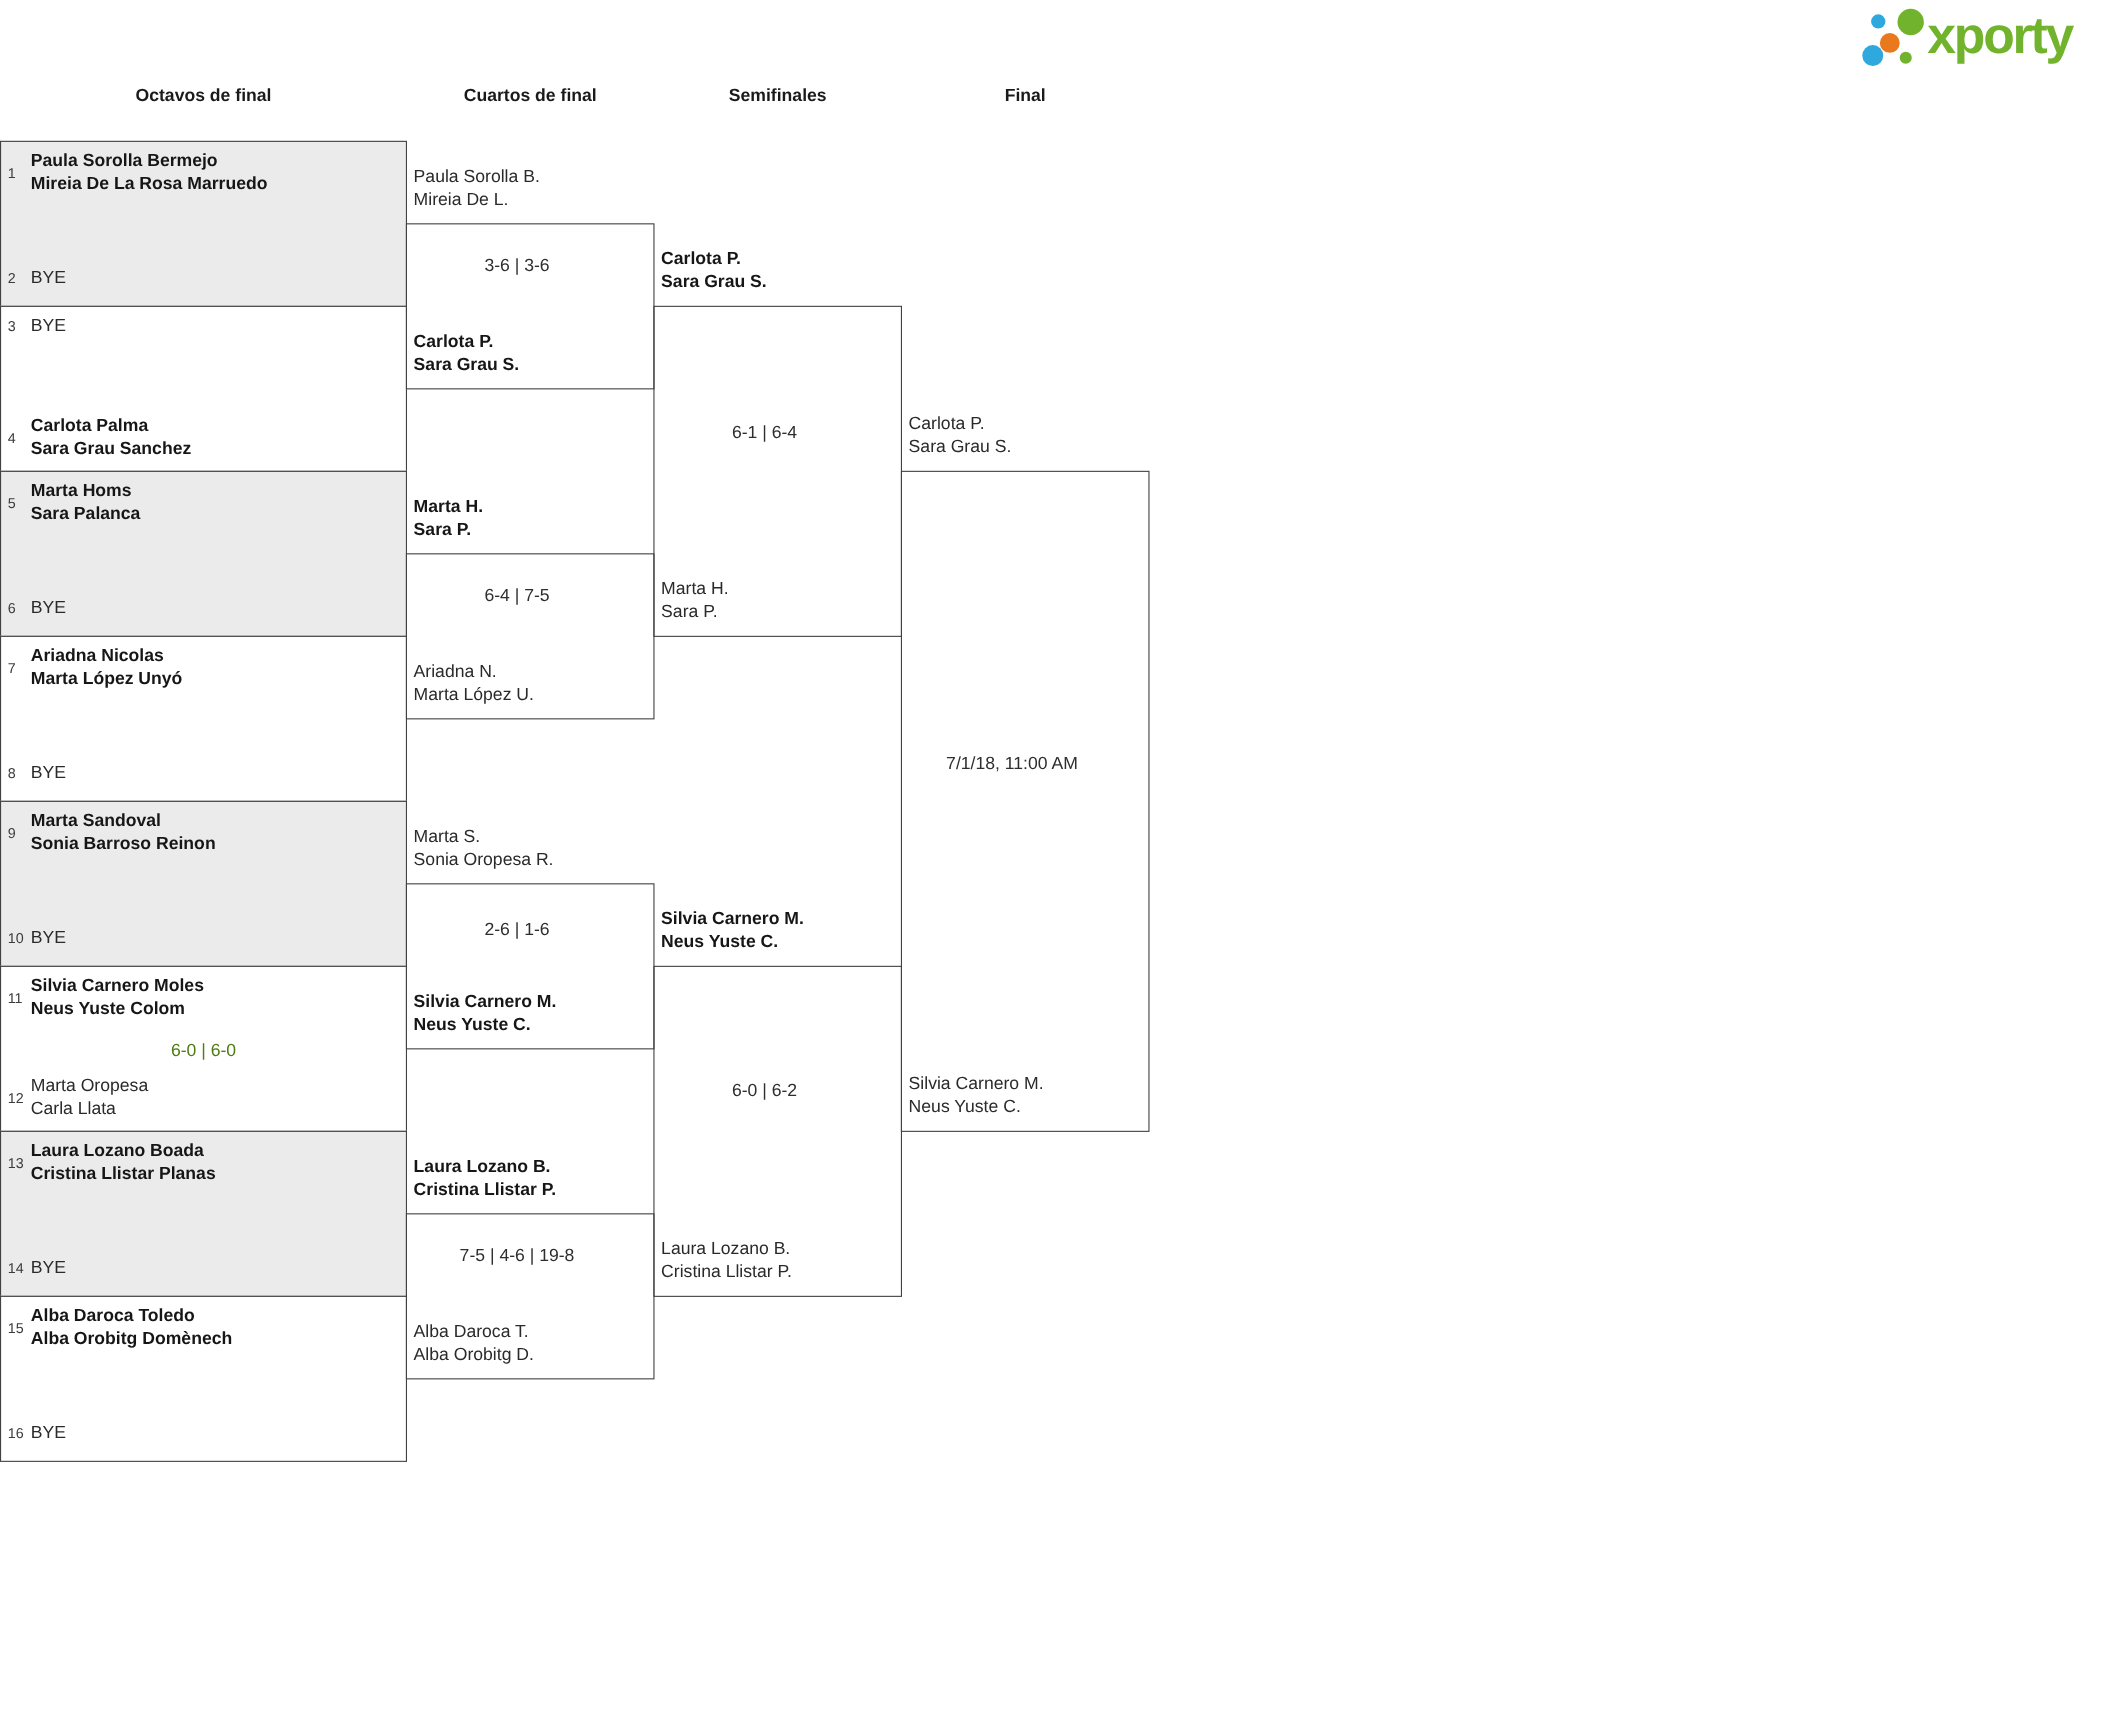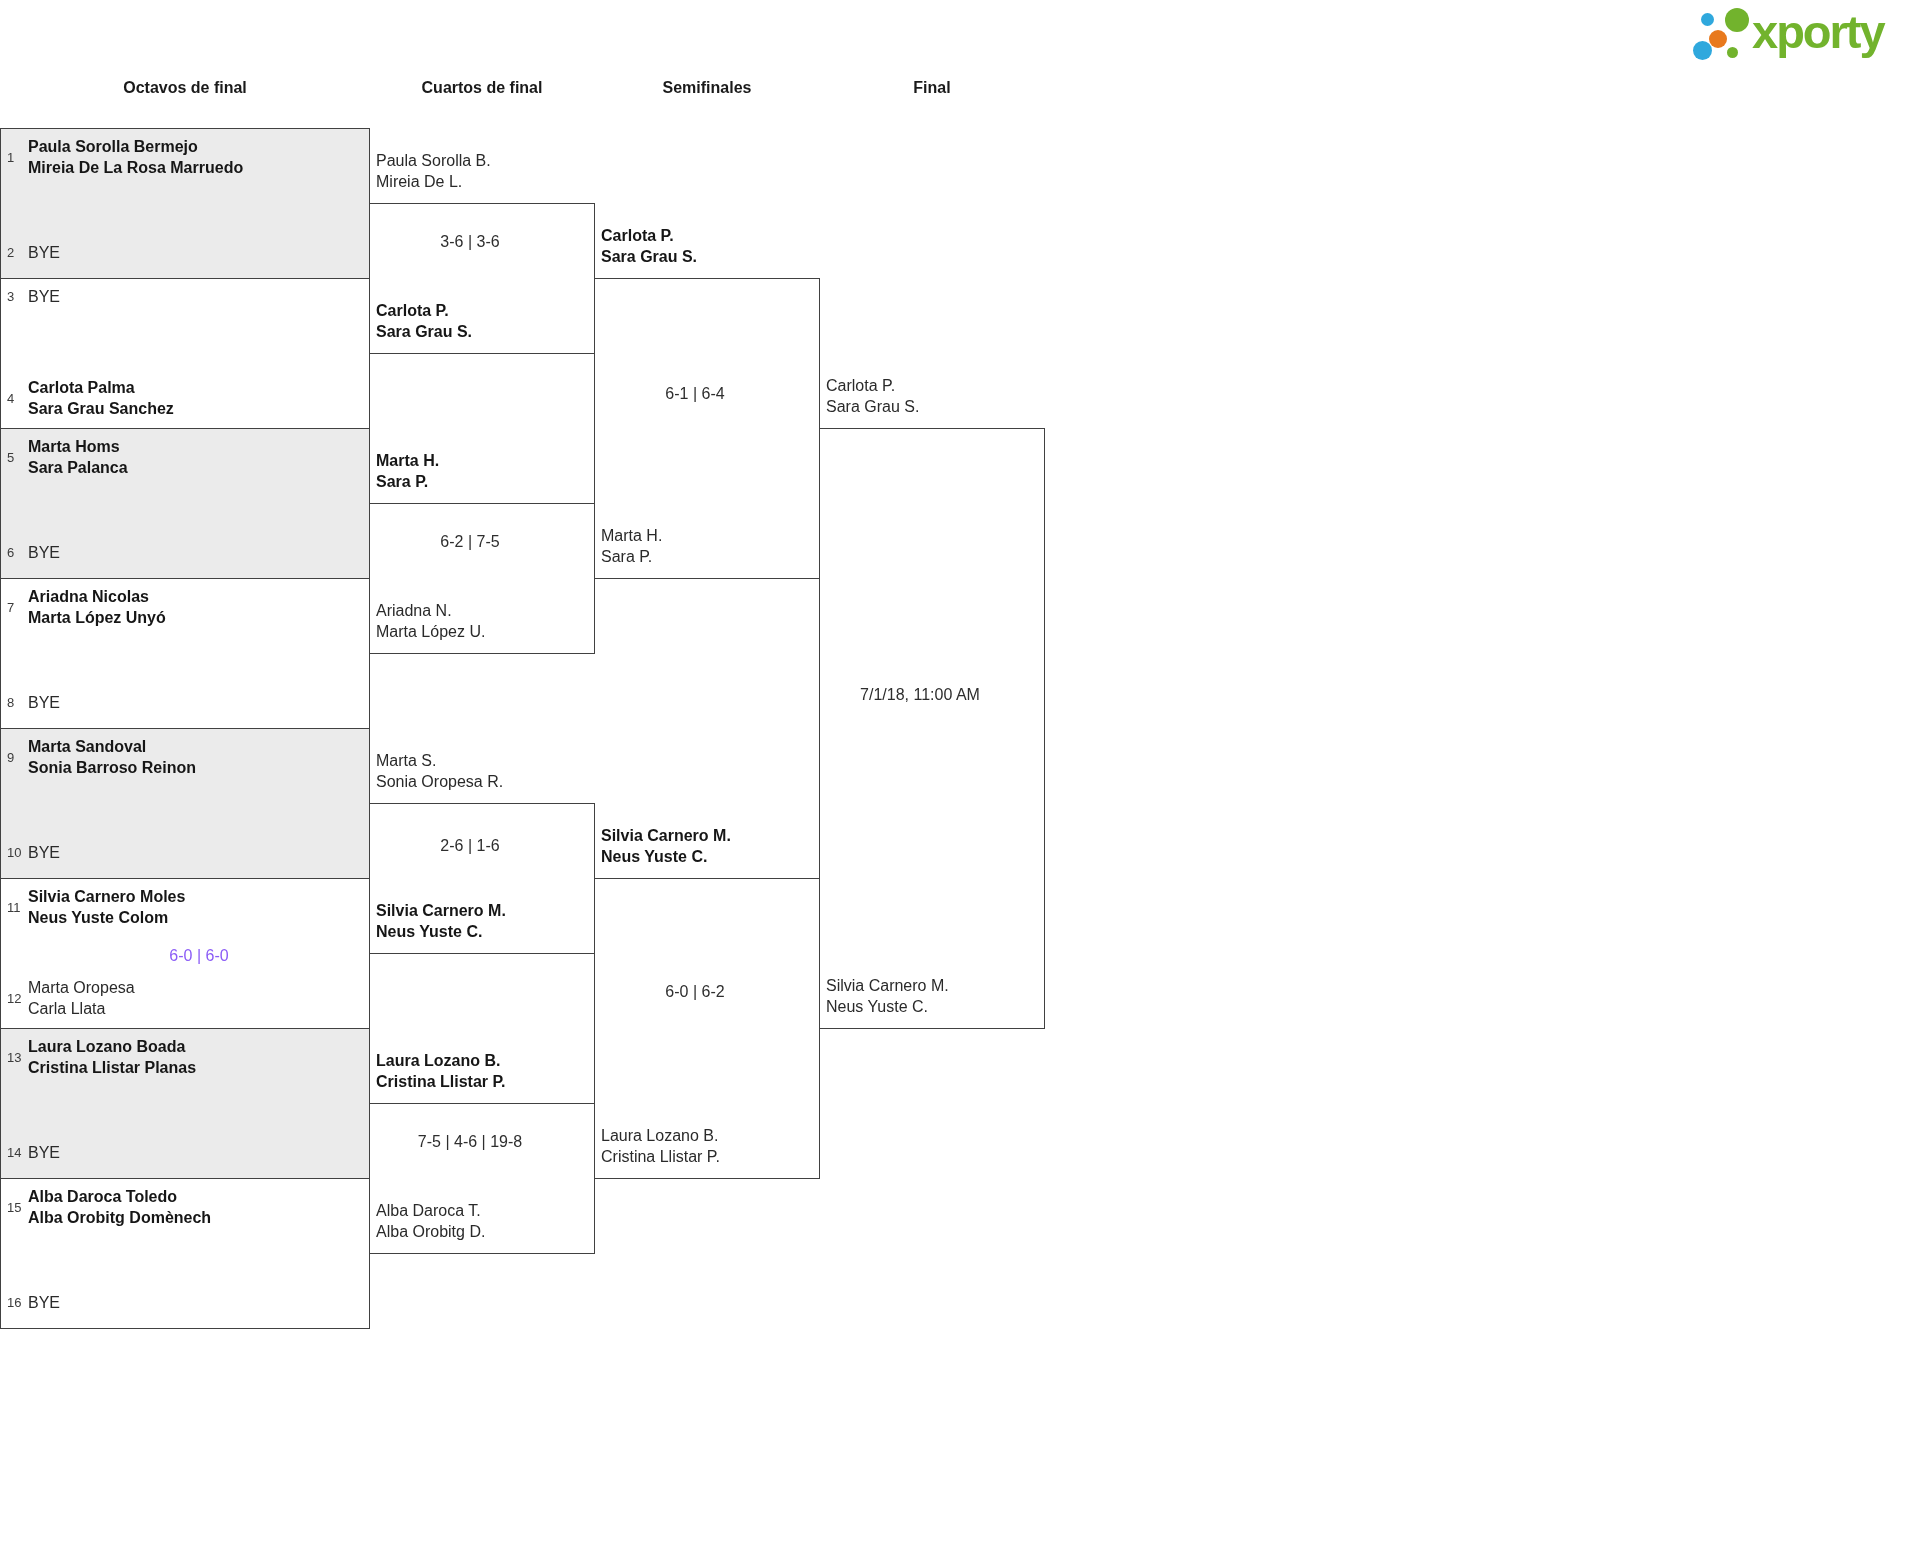--- a/index.html
+++ b/index.html
@@ -21,21 +21,21 @@
   
   .obox { position:absolute; left:0; width:370px; height:151px; border:1px solid #414141; box-sizing:border-box; background:#ffffff; }
   .obox.gray { background:#ebebeb; }
   .slot { position:absolute; left:6px; display:flex; align-items:center; }
   .slot.t { top:7px; }
   .slot.b { bottom:9px; }
   .slot.b.bye { bottom:15px; }
   .seed { flex:0 0 21px; width:21px; font-size:13px; color:#3c3c3c; }
   .team .ln { display:block; font-size:16px; line-height:21px; white-space:nowrap; color:#2a2a2a; }
   .team.w .ln { font-weight:700; color:#161616; }
-  .oscore { position:absolute; left:0; top:68px; width:100%; text-align:center; font-size:16px; color:#8b5cf6;padding-left:14px; }
+  .oscore { position:absolute; left:0; top:68px; width:100%; text-align:center; font-size:16px; color:#4d7c0f; }
 
   
   .mbox { position:absolute; width:226px; border:1px solid #414141; box-sizing:border-box; background:transparent; }
   .plabel { position:absolute; width:215px; }
   .plabel .ln { display:block; font-size:16px; line-height:21px; white-space:nowrap; color:#2a2a2a; }
   .plabel.w .ln { font-weight:700; color:#161616; }
   .score { position:absolute; width:202px; text-align:center; font-size:16px; color:#2e2e2e; }
 
   
   .logo { position:absolute; left:1690px; top:2px; width:225px; height:64px; }
@@ -209,21 +209,21 @@
 <div class="score" style="left:369px; top:233px">3-6 | 3-6</div>
 <div class="plabel w" style="left:376px; top:300px">
   <span class="ln">Carlota P.</span>
     <span class="ln">Sara Grau S.</span>
 </div>
 
 <div class="plabel w" style="left:376px; top:450px">
   <span class="ln">Marta H.</span>
     <span class="ln">Sara P.</span>
 </div>
-<div class="score" style="left:369px; top:533px">6-2 | 7-5</div>
+<div class="score" style="left:369px; top:533px">6-4 | 7-5</div>
 <div class="plabel" style="left:376px; top:600px">
   <span class="ln">Ariadna N.</span>
     <span class="ln">Marta López U.</span>
 </div>
 
 <div class="plabel" style="left:376px; top:750px">
   <span class="ln">Marta S.</span>
     <span class="ln">Sonia Oropesa R.</span>
 </div>
 <div class="score" style="left:369px; top:837px">2-6 | 1-6</div>

